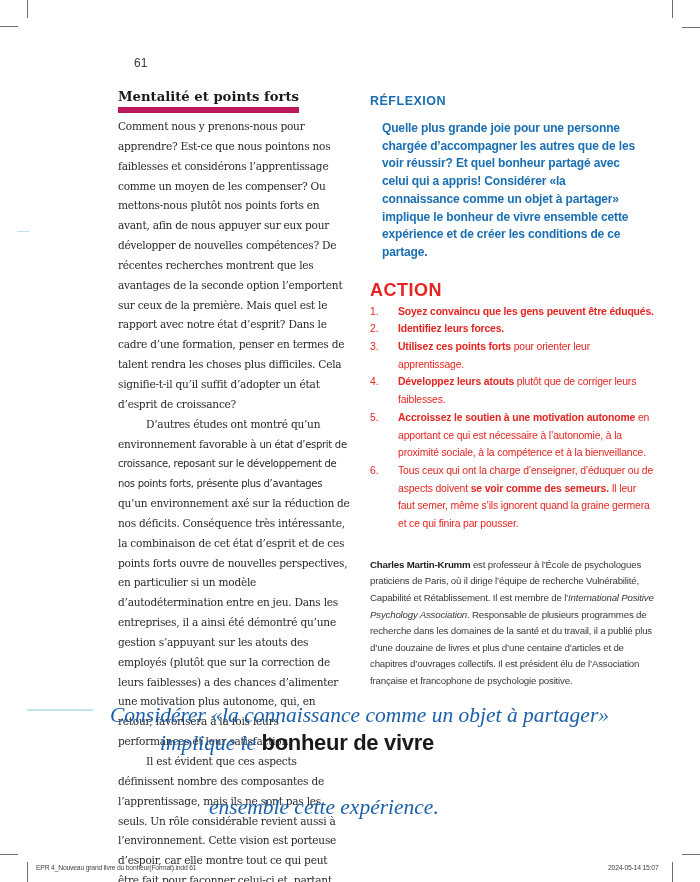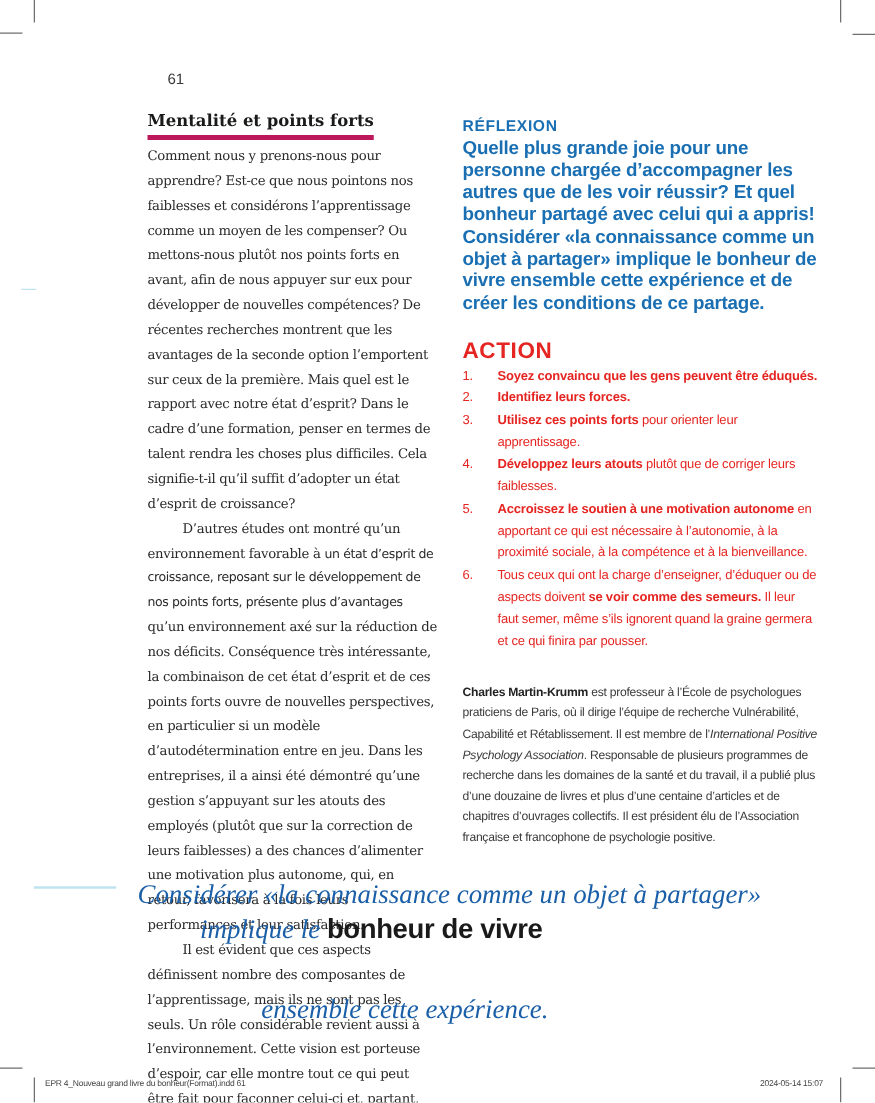--- a/index.html
+++ b/index.html
@@ -1,27 +1,27 @@
 <!DOCTYPE html>
 <html><head>
   <meta charset="utf-8">
   <style>
     html, body { margin:0; padding:0; }
     body { width:700px; height:882px; position:relative; background:#ffffff; overflow:hidden; }
     .crop { position:absolute; background:#6f6f6f; }
     .page-number { position:absolute; left:134px; top:56px; font-family:"Liberation Sans", sans-serif; font-size:12px; color:#3a3a3a; }
     .left-col { position:absolute; left:118px; top:86px; width:232px; font-family:"DejaVu Serif", serif; color:#2a2a2a; }
-    .section-title { font-family:"DejaVu Serif", serif; font-size:13.2px; color:#1a1a1a; padding-bottom:3px; border-bottom:4px solid #be185d; display:inline-block; margin:0 0 4px 0;text-align:right; }
+    .section-title { font-family:"DejaVu Serif", serif; font-size:13.2px; color:#1a1a1a; padding-bottom:3px; border-bottom:6px solid #be185d; display:inline-block; margin:0 0 4px 0;text-align:right; }
     .body-text { font-size:10.6px; line-height:19.85px; margin:0; letter-spacing:-0.25px; }
     .body-text p { margin:0; }
     .indent { text-indent:28px; }
     .body-text b { font-family:"DejaVu Sans", sans-serif; font-weight:normal; font-size:10px; letter-spacing:-0.3px; }
     .right-col { position:absolute; left:370px; top:94px; width:285px; font-family:"Liberation Sans", sans-serif; }
     .reflexion-title { color:#1a6fb3; font-weight:bold; font-size:12.5px; letter-spacing:0.5px; margin:0 0 2px 0; }
-    .reflexion-text { color:#1a6fb3; font-weight:bold; font-size:15px; line-height:17.7px; margin:0; letter-spacing:-0.15px; }
+    .reflexion-text { color:#1a6fb3; font-weight:bold; font-size:12px; line-height:17.7px; margin:12px; letter-spacing:-0.15px; }
     .action-title { color:#e52521; font-weight:bold; font-size:18px; letter-spacing:0.5px; margin:18px 0 2px 0; }
     .action-list { list-style:none; margin:0; padding:0; color:#e52521; font-size:10.4px; line-height:17.7px; letter-spacing:-0.15px; }
     .action-list li { display:flex; }
     .action-list .num { width:28px; flex:none; }
     .action-list .txt b { font-weight:bold;text-align:center; }
     .bio { margin-top:24px; color:#3a3a3a; font-size:9.7px; line-height:16.6px; letter-spacing:-0.2px; }
     .bio b { color:#222; }
     .bio i { font-style:italic; }
     .quote-rule { position:absolute; left:27px; top:709px; width:66px; height:2px; background:#bfe4f0; }
     .quote { position:absolute; left:0; top:704px; width:700px; font-family:"Liberation Serif", serif; font-style:italic; color:#1a5fa8; font-size:21.5px; line-height:22px; }

